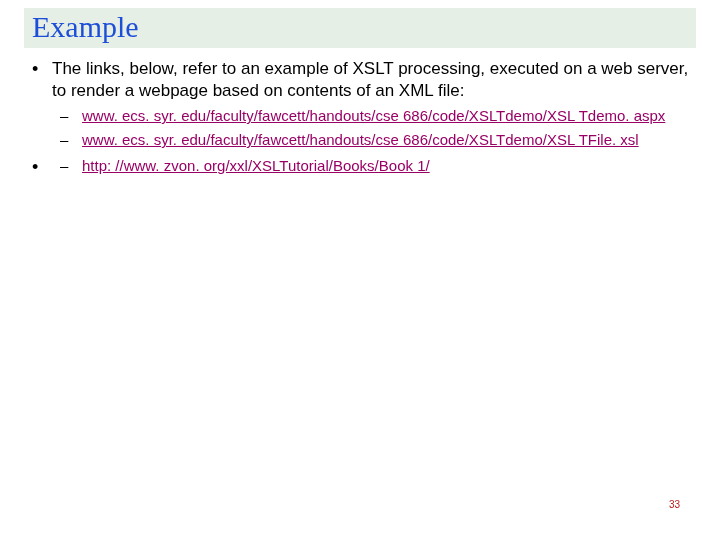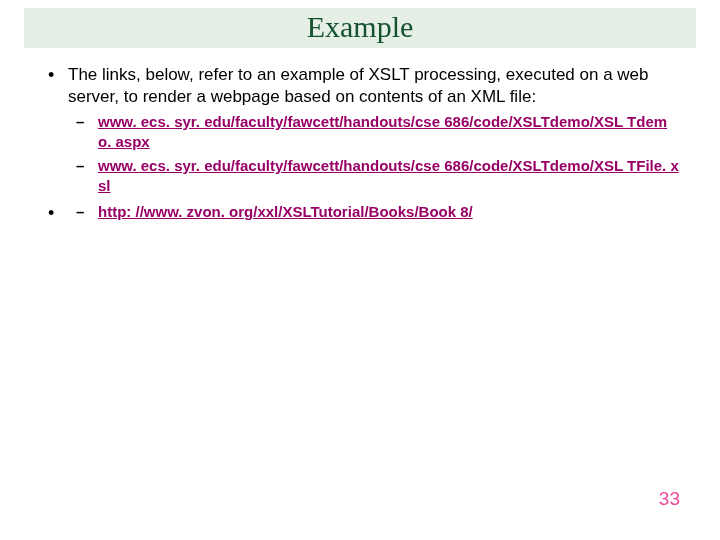--- a/index.html
+++ b/index.html
@@ -21,25 +21,25 @@
   }
   .title-bar {
     background: #e6efe6;
     padding: 2px 8px 4px 8px;
     margin: 0 0 10px 0;
   }
   .title-text {
     font-family: Georgia, "Times New Roman", serif;
     font-size: 30px;
     font-weight: normal;
-    text-align: center;
-    color: #14532d;
+    text-align: left;
+    color: #1d4ed8;
   }
   ul.top {
-    margin: 16px;
+    margin: 0;
     padding: 0;
     list-style: none;
   }
   ul.top > li {
     position: relative;
     padding-left: 28px;
     margin: 2px 0 4px 0;
   }
   ul.top > li::before {
     content: "•";
@@ -56,21 +56,20 @@
   }
   ul.sub {
     margin: 4px 0 6px 0;
     padding: 0;
     list-style: none;
   }
   ul.sub > li {
     position: relative;
     padding-left: 30px;
     margin: 2px 0 4px 0;
-    font-weight: bold;
   }
   ul.sub > li::before {
     content: "–";
     position: absolute;
     left: 8px;
     top: 0;
     font-size: 15px;
     line-height: 20px;
     color: #000;
   }
@@ -79,22 +78,22 @@
     line-height: 20px;
     color: #990066;
     text-decoration: underline;
     word-break: break-all;
     cursor: pointer;
   }
   .page-number {
     position: absolute;
     right: 40px;
     bottom: 30px;
-    font-size: 19px;
-    color: #ec4899;
+    font-size: 10px;
+    color: #b91c1c;
   }
 </style>
 </head>
 <body>
 
 <div class="slide">
 
   <div class="title-bar">
     <div class="title-text">Example</div>
   </div>
@@ -109,21 +108,21 @@
         </li>
         <li>
           <span class="link">www. ecs. syr. edu/faculty/fawcett/handouts/cse 686/code/XSLTdemo/XSL TFile. xsl</span>
         </li>
       </ul>
     </li>
 
     <li>
       <ul class="sub">
         <li>
-          <span class="link">http: //www. zvon. org/xxl/XSLTutorial/Books/Book 8/</span>
+          <span class="link">http: //www. zvon. org/xxl/XSLTutorial/Books/Book 1/</span>
         </li>
       </ul>
     </li>
 
   </ul>
 
   <div class="page-number">33</div>
 
 </div>
 

